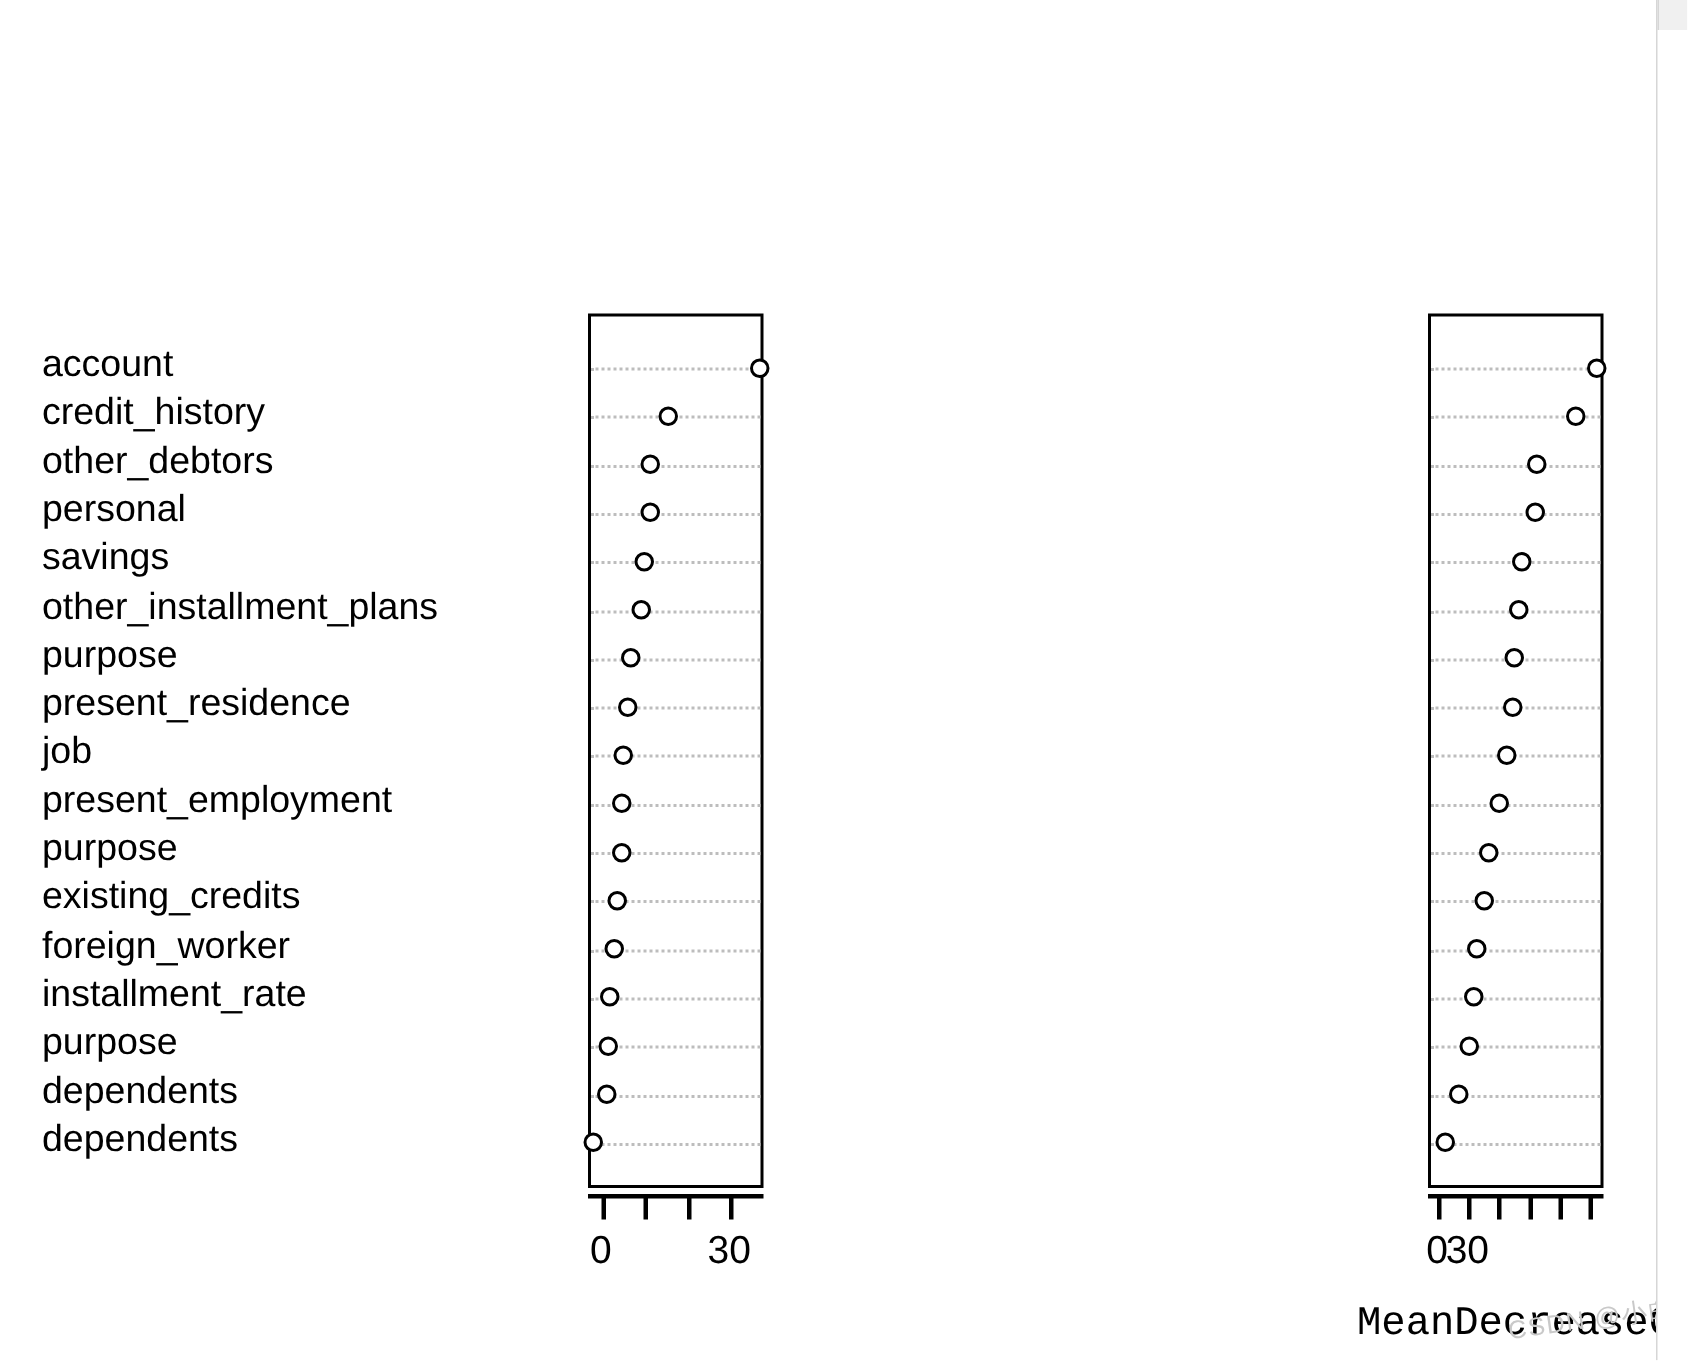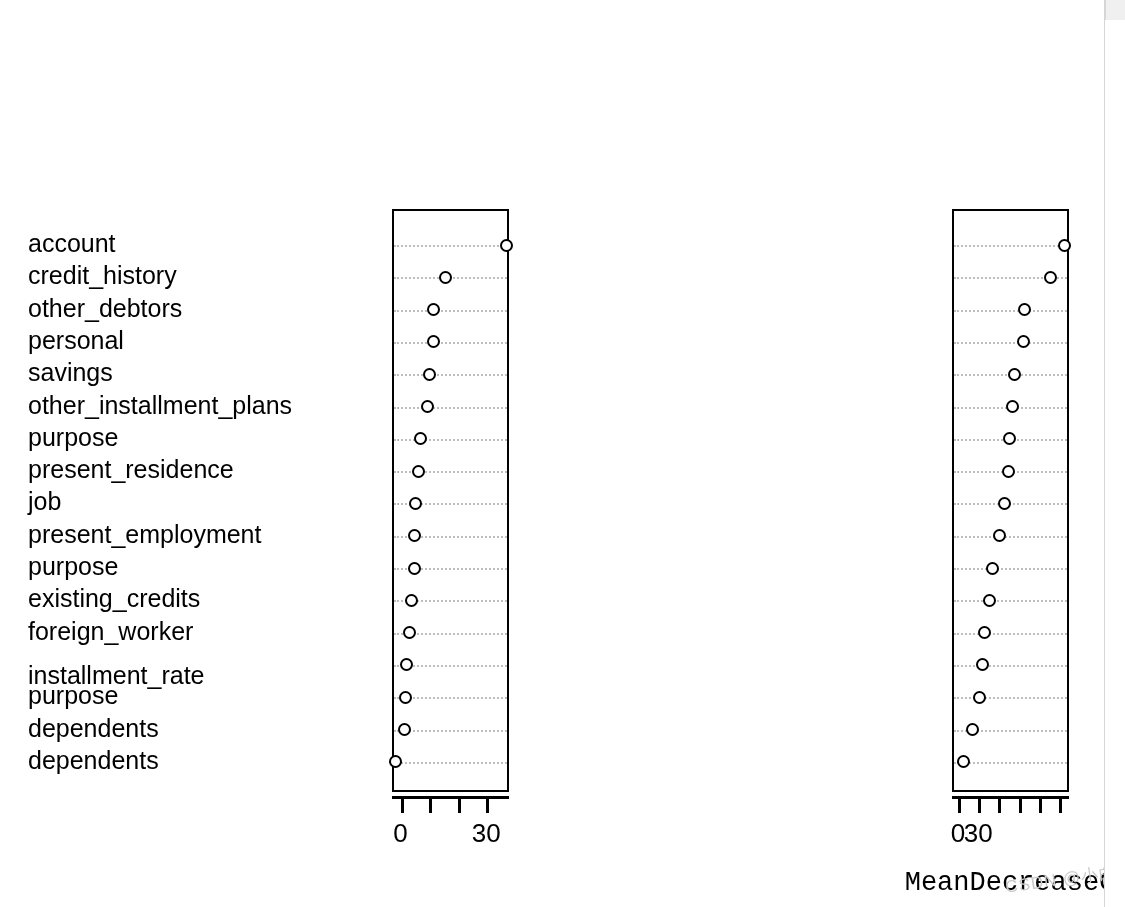--- a/index.html
+++ b/index.html
@@ -191,21 +191,21 @@
         <div class="var-label" style="top: 339.9px;">personal</div>
         <div class="var-label" style="top: 372.2px;">savings</div>
         <div class="var-label" style="top: 404.5px;">other_installment_plans</div>
         <div class="var-label" style="top: 436.8px;">purpose</div>
         <div class="var-label" style="top: 469.1px;">present_residence</div>
         <div class="var-label" style="top: 501.4px;">job</div>
         <div class="var-label" style="top: 533.7px;">present_employment</div>
         <div class="var-label" style="top: 566px;">purpose</div>
         <div class="var-label" style="top: 598.3px;">existing_credits</div>
         <div class="var-label" style="top: 630.6px;">foreign_worker</div>
-        <div class="var-label" style="top: 662.9px; margin-top: 12px;">installment_rate</div>
+        <div class="var-label" style="top: 662.9px;">installment_rate</div>
         <div class="var-label" style="top: 695.2px;">purpose</div>
         <div class="var-label" style="top: 727.5px;">dependents</div>
         <div class="var-label" style="top: 759.8px;">dependents</div>
       </div>
     <div id="axis-acc">
         <div class="axis-line" style="left: 392px; width: 117px; top: 796px;"></div>
         <div class="tick" style="left: 400.561px; top: 796px;"></div>
         <div class="tick-label" style="left: 400.561px; top: 818px;">0</div>
         <div class="tick" style="left: 429.098px; top: 796px;"></div>
         <div class="tick" style="left: 457.634px; top: 796px;"></div>

